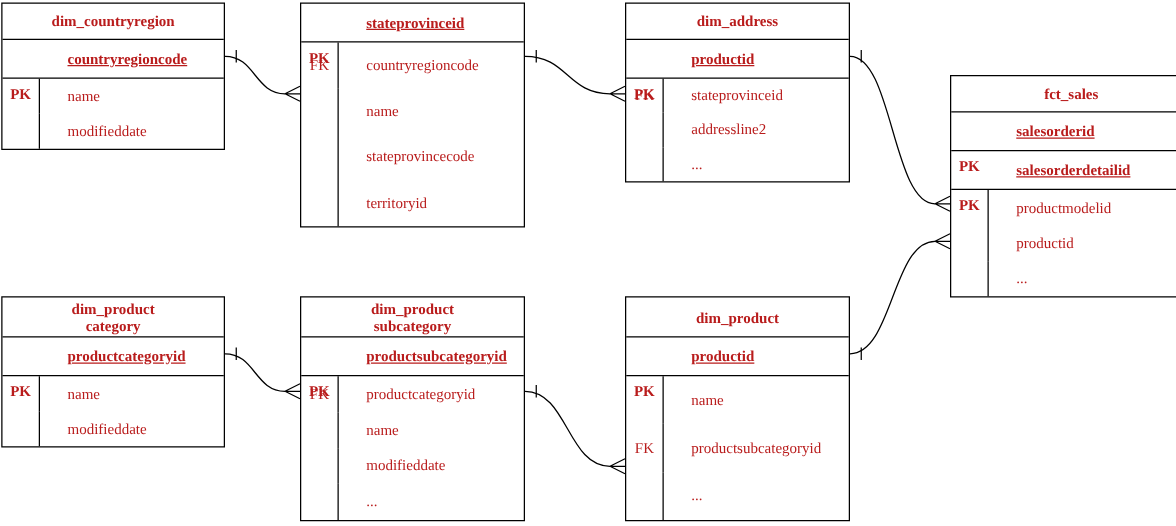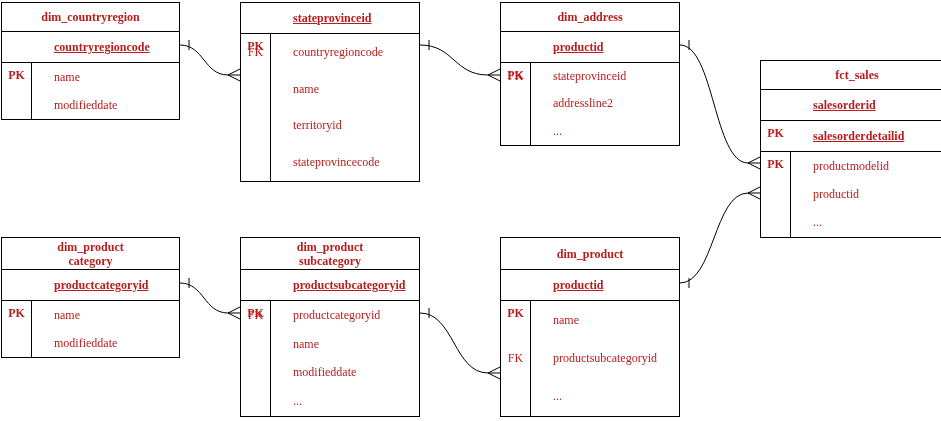--- a/index.html
+++ b/index.html
@@ -93,25 +93,25 @@
     <div class="row grow">
       <span class="key">FK</span>
       <span class="field">countryregioncode</span>
     </div>
     <div class="row grow">
       <span class="key"></span>
       <span class="field">name</span>
     </div>
     <div class="row grow">
       <span class="key"></span>
+      <span class="field">stateprovincecode</span>
+    </div>
+    <div class="row grow">
+      <span class="key"></span>
       <span class="field">territoryid</span>
-    </div>
-    <div class="row grow">
-      <span class="key"></span>
-      <span class="field">stateprovincecode</span>
     </div>
   </div>
 
   <div class="entity" style="left:500px;top:2px;width:180px;height:144px;">
     <div class="title h28">dim_address</div>
     <div class="row fixed pkline h30">
       <span class="key bold">PK</span>
       <span class="field pkfield">productid</span>
     </div>
     <div class="row grow">

